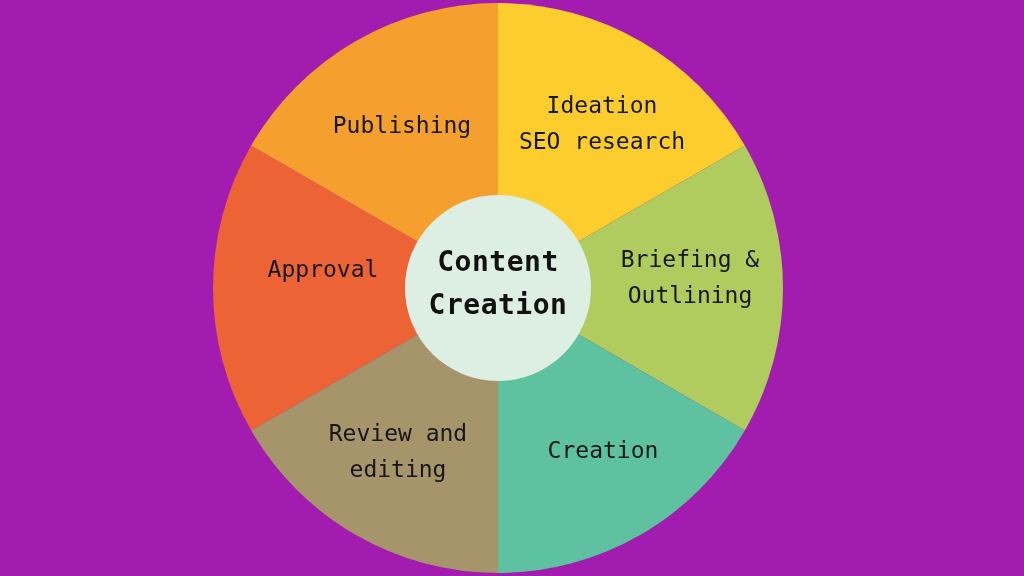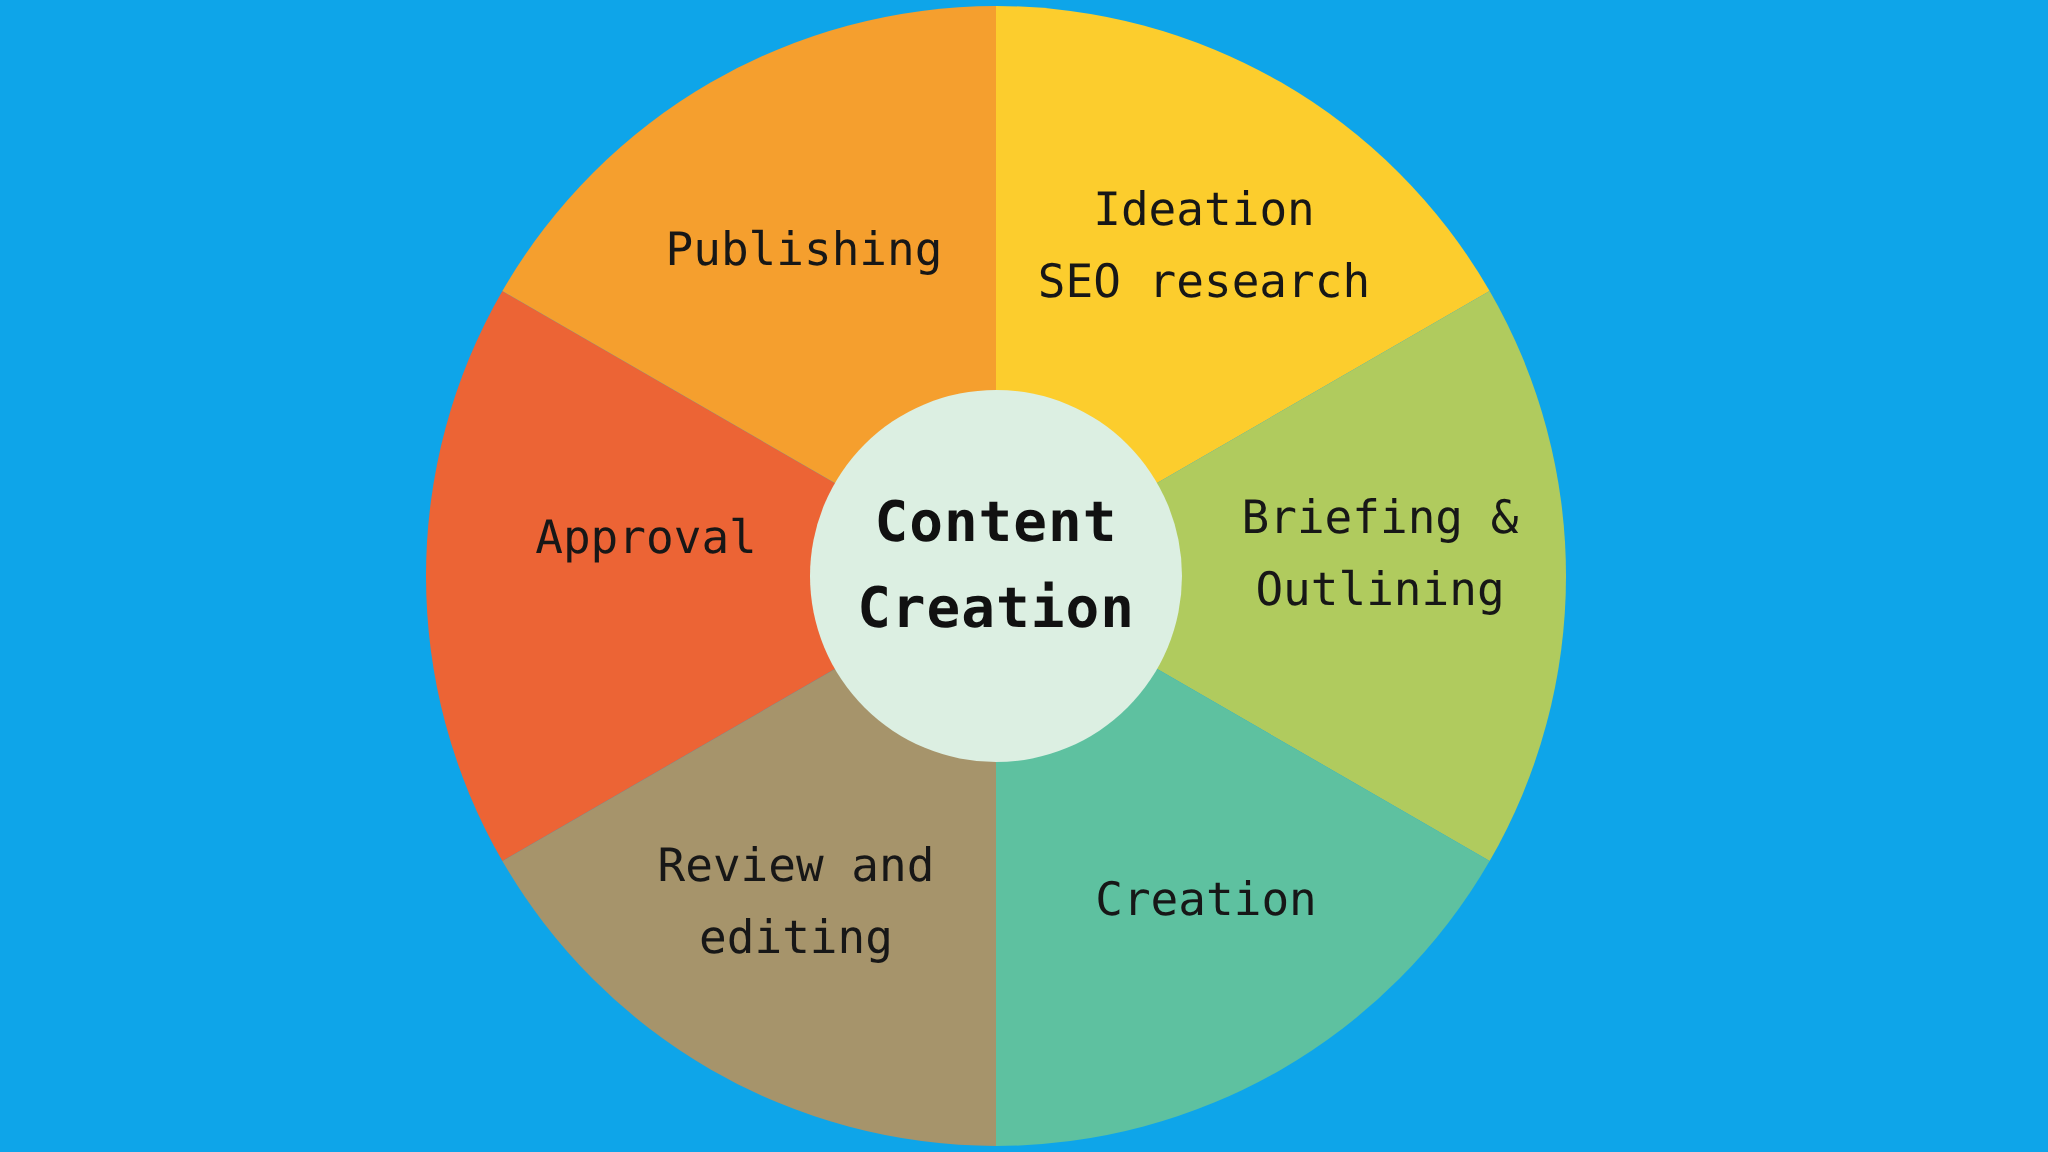--- a/index.html
+++ b/index.html
@@ -46,21 +46,21 @@
     font-weight: bold;
     fill: #111111;
     text-anchor: middle;
     dominant-baseline: middle;
     letter-spacing: 0.5px;
   }
 </style>
 </head>
 <body style="background: rgb(217, 236, 223);">
 
-<div id="diagram-root" style="background: #0ea5e9;">
+<div id="diagram-root" style="background: #a21caf;">
   <svg id="wheel-svg" viewBox="0 0 1024 576">
     <g id="segments-group">
         <path d="M 498 288 L 498.00 3.00 A 285 285 0 0 1 744.82 145.50 Z" class="seg-path" fill="#fccd2d"></path>
         <path d="M 498 288 L 744.82 145.50 A 285 285 0 0 1 744.82 430.50 Z" class="seg-path" fill="#b0cb5e"></path>
         <path d="M 498 288 L 744.82 430.50 A 285 285 0 0 1 498.00 573.00 Z" class="seg-path" fill="#5ec1a0"></path>
         <path d="M 498 288 L 498.00 573.00 A 285 285 0 0 1 251.18 430.50 Z" class="seg-path" fill="#a6946b"></path>
         <path d="M 498 288 L 251.18 430.50 A 285 285 0 0 1 251.18 145.50 Z" class="seg-path" fill="#ec6435"></path>
         <path d="M 498 288 L 251.18 145.50 A 285 285 0 0 1 498.00 3.00 Z" class="seg-path" fill="#f59f2e"></path>
       </g>
     <g id="labels-group">

